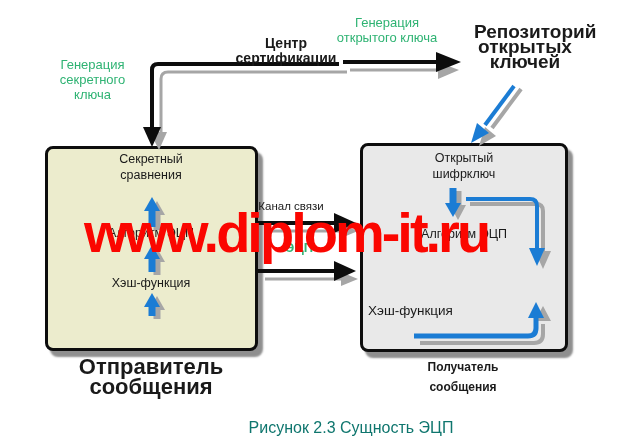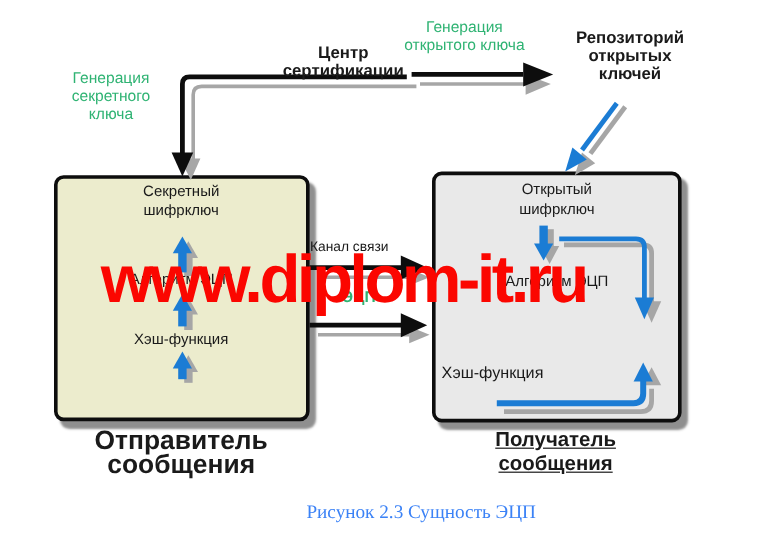--- a/index.html
+++ b/index.html
@@ -15,48 +15,48 @@
     position:absolute;border:3px solid #0d0d0d;border-radius:8px;z-index:1;
     box-shadow:5px 6px 2px #8f8f8f;
   }
   #sender-box{left:45px;top:146px;width:207px;height:199px;background:var(--sender-bg);}
   #receiver-box{left:360px;top:143px;width:202px;height:203px;background:var(--receiver-bg);}
 
   
   #gen-secret{left:40px;top:57px;width:105px;font-size:13px;line-height:15px;}
   #cert-center{left:230px;top:36px;width:112px;font-size:14px;line-height:15px;}
   #gen-public{left:323px;top:15px;width:128px;font-size:13px;line-height:15px;}
-  #repository{left:474px;top:24px;width:102px;font-size:14px;line-height:15px;}
+  #repository{left:474px;top:24px;width:102px;font-size:19px;line-height:15px;}
 
   
   #snd-key{left:95px;top:151px;width:112px;font-size:12.5px;line-height:16px;}
   #snd-alg{left:95px;top:226px;width:112px;font-size:12.5px;}
   #snd-hash{left:95px;top:276px;width:112px;font-size:12.5px;}
   #snd-msg{left:90px;top:314px;width:122px;font-size:12.5px;line-height:16px;}
   #sender-label{left:60px;top:357px;width:182px;font-size:22px;line-height:20px;}
 
   
   #rcv-key{left:408px;top:150px;width:112px;font-size:12.5px;line-height:16px;}
   #rcv-alg{left:408px;top:227px;width:112px;font-size:12.5px;}
   #rcv-msg{left:362px;top:267px;width:84px;font-size:10.5px;line-height:12px;}
   #rcv-hash{left:368px;top:303px;font-size:13.5px;}
   #rcv-cmp{left:500px;top:272px;width:72px;font-size:10.5px;line-height:13px;}
-  #receiver-label{left:372px;top:357px;width:182px;font-size:17px;line-height:20px;text-decoration:underline;}
+  #receiver-label{left:372px;top:357px;width:182px;font-size:12px;line-height:20px;}
 
   
   #channel-label{left:252px;top:200px;width:78px;font-size:11.5px;}
   #signature-label{left:278px;top:240px;width:42px;font-size:13px;}
 
   #watermark{
     left:84px;top:189px;z-index:10;color:var(--red);font-weight:bold;
     font-size:56px;line-height:1;letter-spacing:-3px;white-space:nowrap;margin-top:16px;
   }
   #caption{
     left:180px;top:419px;width:342px;font-size:16px;
-    font-family:Liberation Serif, serif;color:#3b82f6;
+    font-family:Liberation Sans, sans-serif;color:#0f766e;
   }
 
   #arrows-layer{position:absolute;left:0;top:0;z-index:2;}
   .shadow-line{stroke:var(--shadow);stroke-width:3;fill:none;}
   .shadow-line-thick{stroke:var(--shadow);stroke-width:4;fill:none;}
   .shadow-fill{fill:var(--shadow);stroke:none;}
   .black-line{stroke:var(--ink);stroke-width:4;fill:none;}
   .black-fill{fill:var(--ink);stroke:none;}
   .blue-line{stroke:var(--blue);stroke-width:4;fill:none;}
   .blue-line-thick{stroke:var(--blue);stroke-width:5;fill:none;}
@@ -157,21 +157,21 @@
 ключа</div>
   <div class="lbl center bold" id="cert-center">Центр
 сертификации</div>
   <div class="lbl center green" id="gen-public">Генерация
 открытого ключа</div>
   <div class="lbl center bold" id="repository">Репозиторий
 открытых
 ключей</div>
 
   <div class="lbl center" id="snd-key">Секретный
-шифрключ</div>
+сравнения</div>
   <div class="lbl center" id="snd-alg">Алгоритм ЭЦП</div>
   <div class="lbl center" id="snd-hash">Хэш-функция</div>
   <div class="lbl center bold" id="sender-label">Отправитель
 сообщения</div>
 
   <div class="lbl center" id="rcv-key">Открытый
 шифрключ</div>
   <div class="lbl center" id="rcv-alg">Алгоритм ЭЦП</div>
   <div class="lbl" id="rcv-hash">Хэш-функция</div>
   <div class="lbl center bold" id="receiver-label">Получатель

